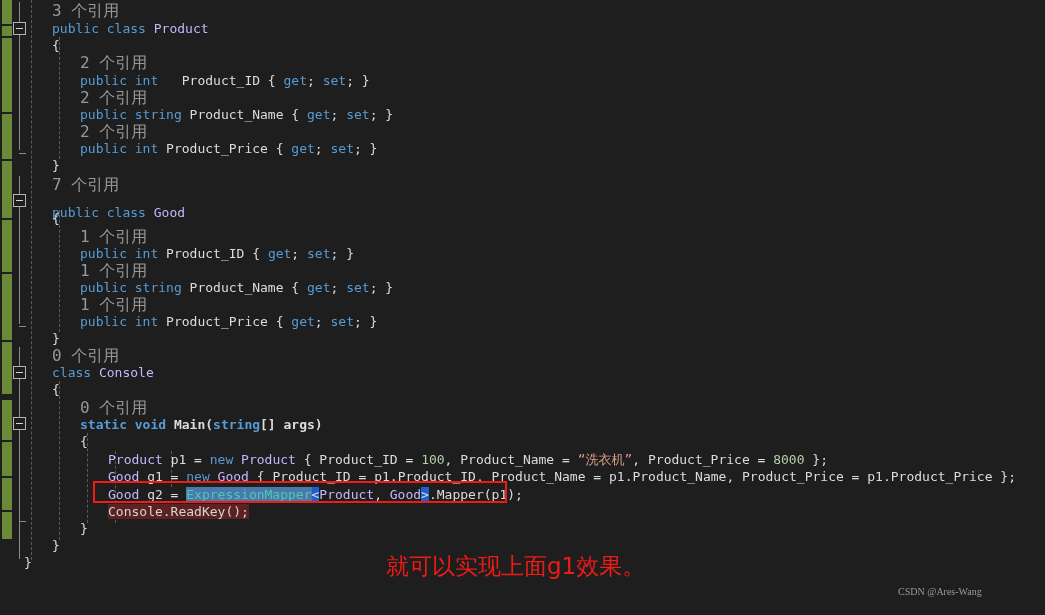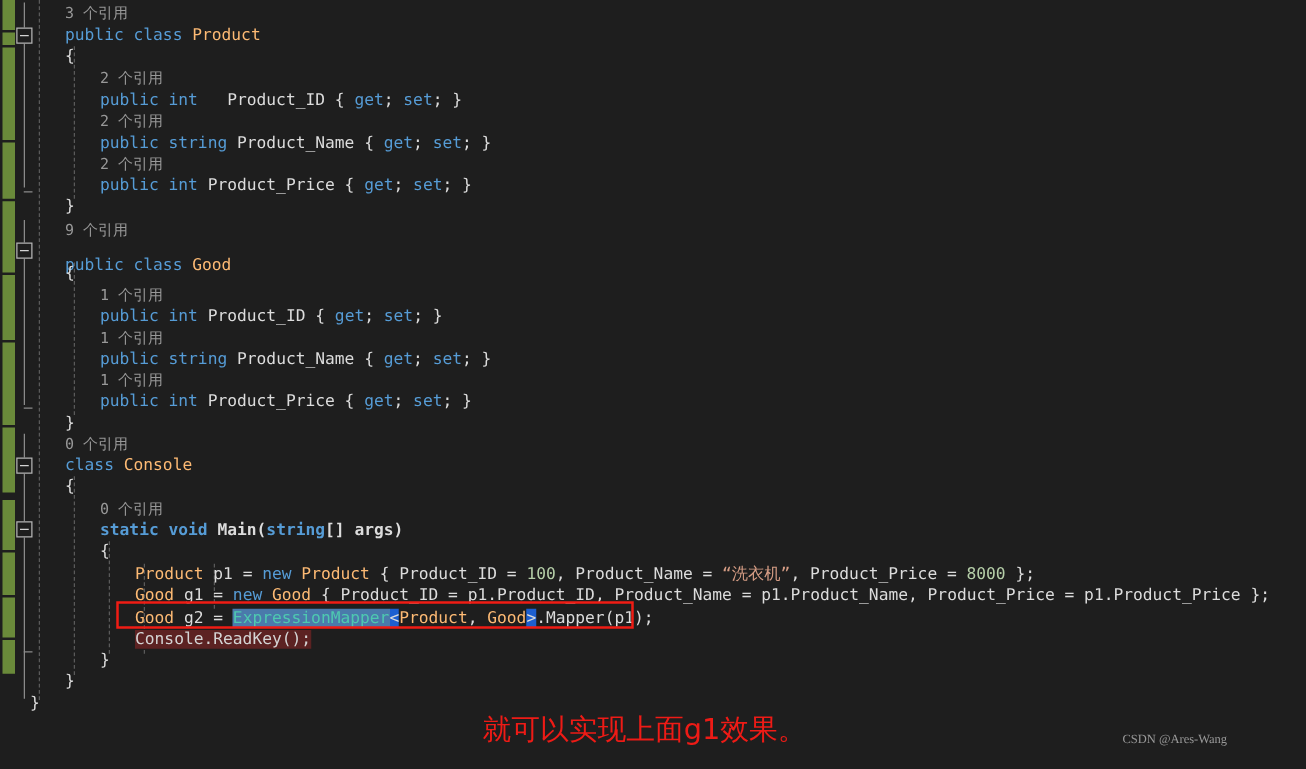--- a/index.html
+++ b/index.html
@@ -89,27 +89,27 @@
     position: absolute;
     left: 0;
     height: 17px;
     line-height: 17px;
     font-size: 13px;
     white-space: pre;
     font-family: "DejaVu Sans Mono", "Liberation Mono", monospace;
   }
   .codelens {
     color: #989898;
-    font-size: 12px;
+    font-size: 16px;
     line-height: 17px;
   }
 
   
   .kw    { color: #569cd6; }           
-  .typ   { color: #fdba74; }           
+  .typ   { color: #c4b5fd; }           
   .id    { color: #dcdcdc; }           
   .punc  { color: #dcdcdc; }
   .brace { color: #dcdcdc; }
   .num   { color: #b5cea8; }
   .str   { color: #d69d85; }
   .meth  { color: #dcdcdc; }
 
   
   .sel {
     background: #4a7aab;
@@ -135,21 +135,20 @@
   }
 
   
   .caption {
     position: absolute;
     color: #ee1b16;
     font-family: "DejaVu Sans", "Liberation Sans", sans-serif;
     font-size: 23px;
     font-weight: 400;
     white-space: nowrap;
-    margin-top: 17px;
   }
 
   
   .watermark {
     position: absolute;
     color: #9a9a9a;
     font-family: Liberation Serif, serif;
     font-size: 10px;
     white-space: nowrap;
   }
@@ -206,21 +205,21 @@
       <div class="line codelens" style="top: 2px; left: 52px; color: rgb(152, 152, 152);">3 个引用</div>
       <div class="line" style="top: 20px; left: 52px;"><span class="kw">public</span><span class="punc"> </span><span class="kw">class</span><span class="punc"> </span><span class="typ">Product</span></div>
       <div class="line" style="top: 37px; left: 52px;"><span class="brace">{</span></div>
       <div class="line codelens" style="top: 54px; left: 80px; color: rgb(152, 152, 152);">2 个引用</div>
       <div class="line" style="top: 72px; left: 80px;"><span class="kw">public</span><span class="punc"> </span><span class="kw">int</span><span class="punc">   </span><span class="id">Product_ID</span><span class="punc"> { </span><span class="kw">get</span><span class="punc">; </span><span class="kw">set</span><span class="punc">; }</span></div>
       <div class="line codelens" style="top: 89px; left: 80px; color: rgb(152, 152, 152);">2 个引用</div>
       <div class="line" style="top: 106px; left: 80px;"><span class="kw">public</span><span class="punc"> </span><span class="kw">string</span><span class="punc"> </span><span class="id">Product_Name</span><span class="punc"> { </span><span class="kw">get</span><span class="punc">; </span><span class="kw">set</span><span class="punc">; }</span></div>
       <div class="line codelens" style="top: 123px; left: 80px; color: rgb(152, 152, 152);">2 个引用</div>
       <div class="line" style="top: 140px; left: 80px;"><span class="kw">public</span><span class="punc"> </span><span class="kw">int</span><span class="punc"> </span><span class="id">Product_Price</span><span class="punc"> { </span><span class="kw">get</span><span class="punc">; </span><span class="kw">set</span><span class="punc">; }</span></div>
       <div class="line" style="top: 157px; left: 52px;"><span class="brace">}</span></div>
-      <div class="line codelens" style="top: 176px; left: 52px; color: rgb(152, 152, 152);">9 个引用</div>
+      <div class="line codelens" style="top: 176px; left: 52px; color: rgb(152, 152, 152);">7 个引用</div>
       <div class="line" style="top: 204px; left: 52px;"><span class="kw">public</span><span class="punc"> </span><span class="kw">class</span><span class="punc"> </span><span class="typ">Good</span></div>
       <div class="line" style="top: 210px; left: 52px;"><span class="brace">{</span></div>
       <div class="line codelens" style="top: 228px; left: 80px; color: rgb(152, 152, 152);">1 个引用</div>
       <div class="line" style="top: 245px; left: 80px;"><span class="kw">public</span><span class="punc"> </span><span class="kw">int</span><span class="punc"> </span><span class="id">Product_ID</span><span class="punc"> { </span><span class="kw">get</span><span class="punc">; </span><span class="kw">set</span><span class="punc">; }</span></div>
       <div class="line codelens" style="top: 262px; left: 80px; color: rgb(152, 152, 152);">1 个引用</div>
       <div class="line" style="top: 279px; left: 80px;"><span class="kw">public</span><span class="punc"> </span><span class="kw">string</span><span class="punc"> </span><span class="id">Product_Name</span><span class="punc"> { </span><span class="kw">get</span><span class="punc">; </span><span class="kw">set</span><span class="punc">; }</span></div>
       <div class="line codelens" style="top: 296px; left: 80px; color: rgb(152, 152, 152);">1 个引用</div>
       <div class="line" style="top: 313px; left: 80px;"><span class="kw">public</span><span class="punc"> </span><span class="kw">int</span><span class="punc"> </span><span class="id">Product_Price</span><span class="punc"> { </span><span class="kw">get</span><span class="punc">; </span><span class="kw">set</span><span class="punc">; }</span></div>
       <div class="line" style="top: 330px; left: 52px;"><span class="brace">}</span></div>
       <div class="line codelens" style="top: 347px; left: 52px; color: rgb(152, 152, 152);">0 个引用</div>

